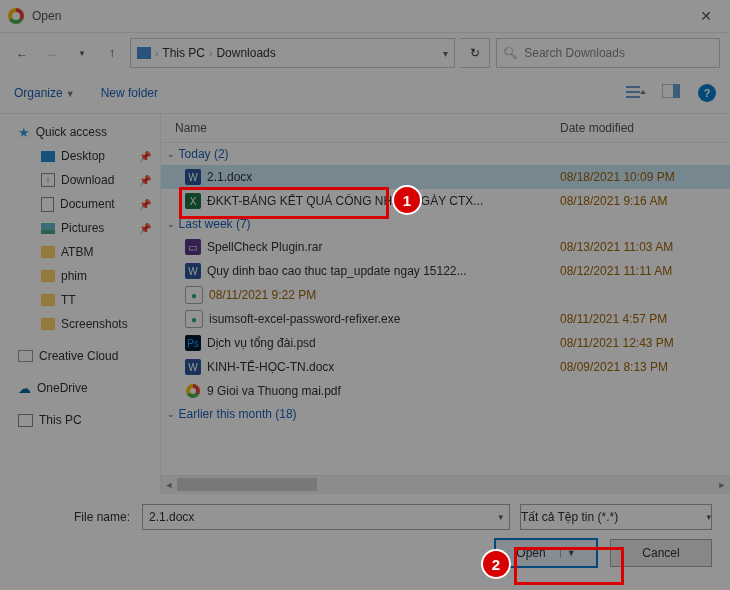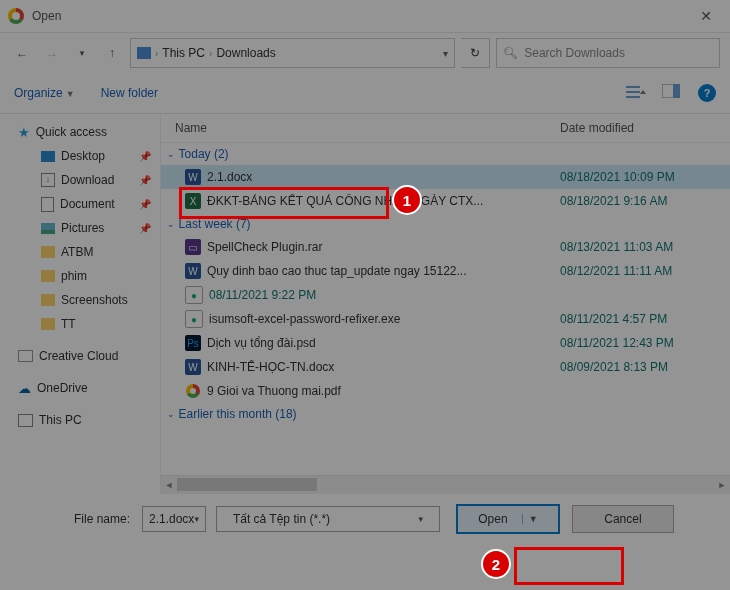--- a/index.html
+++ b/index.html
@@ -46,43 +46,43 @@
 
 .listpane{flex:1;display:flex;flex-direction:column;position:relative}
 .colhdr{height:28px;display:flex;align-items:center;border-bottom:1px solid #eee;color:#555;font-size:12px}
 .colhdr .c1{flex:1;padding-left:14px}
 .colhdr .c2{width:170px}
 .listbody{flex:1;overflow:hidden;padding-right:0}
 .group{color:#1a62b8;padding:4px 0 4px 6px;font-size:12px}
 .group .chev{font-size:9px;margin-right:4px;display:inline-block;transform:translateY(-1px)}
 .row{display:flex;align-items:center;height:24px;padding-left:24px}
 .row .fname{flex:1;white-space:nowrap;overflow:hidden;text-overflow:ellipsis;padding-right:8px}
-.row .fdate{width:170px;color:#0f766e}
+.row .fdate{width:170px;color:#a16207}
 .row .ficon{width:16px;height:16px;margin-right:6px;display:inline-flex;align-items:center;justify-content:center;font-size:10px;border-radius:2px}
 .ic-word{background:#2a5699;color:#fff}
 .ic-excel{background:#1e7145;color:#fff}
 .ic-rar{background:#5b3a8e;color:#fff}
 .ic-exe{background:#fff;border:1px solid #aaa;color:#2a8}
 .ic-psd{background:#001d34;color:#39f}
 .ic-pdf-chrome{width:14px;height:14px;border-radius:50%;background:conic-gradient(#ea4335 0 120deg,#4caf50 120deg 240deg,#fbbc05 240deg 360deg);position:relative}
 .ic-pdf-chrome::after{content:"";position:absolute;inset:4px;background:#fff;border-radius:50%}
 .row.selected{background:#cde8f6}
 .sel-frame{position:absolute;border:3px solid #d80000;pointer-events:none;z-index:60}
 .badge{position:absolute;width:26px;height:26px;border-radius:50%;background:#d80000;color:#fff;font-weight:bold;font-size:15px;display:flex;align-items:center;justify-content:center;border:2px solid #fff;z-index:61}
 .hscroll{height:18px;background:#f2f2f2;border-top:1px solid #e5e5e5;position:relative}
 .hscroll .thumb{position:absolute;left:16px;top:2px;height:13px;width:140px;background:#cfcfcf}
 .hscroll .arrow{position:absolute;top:0;width:16px;height:17px;display:flex;align-items:center;justify-content:center;color:#888;font-size:9px}
 .hscroll .arrow.l{left:0}
 .hscroll .arrow.r{right:0}
 
-.bottom{padding:10px 18px 0;display:flex;flex-direction:row;gap:16px}
+.bottom{padding:10px 18px 0;display:flex;flex-direction:column;gap:8px}
 .fn-row{display:flex;align-items:center;gap:10px}
 .fn-label{width:112px;text-align:right;padding-right:2px}
 .fn-input{flex:1;height:24px;border:1px solid #a7a7a7;padding:0 6px;display:flex;align-items:center;justify-content:space-between;background:#fff}
-.filter{width:190px;height:24px;border:1px solid #a7a7a7;padding:0 16px;display:flex;align-items:center;justify-content:space-between;background:#fff}
+.filter{width:190px;height:24px;border:1px solid #a7a7a7;padding:0 0;display:flex;align-items:center;justify-content:space-between;background:#fff}
 .btn-row{display:flex;justify-content:flex-end;gap:12px;align-items:center;position:relative}
 .btn{height:26px;min-width:88px;border:1px solid #a7a7a7;background:#e8e8e8;display:flex;align-items:center;justify-content:center;padding:0 6px}
 .btn.open{border:2px solid #0a7ed2;background:#e5f1fb}
 .caretd{font-size:9px;color:#555}
 svg{display:block}
 </style>
 </head>
 <body>
 
 <div class="dialog">
@@ -178,25 +178,25 @@
       <div class="side-item sub">
           <span class="folder"></span>
           <span>ATBM</span>
         </div>
       <div class="side-item sub">
           <span class="folder"></span>
           <span>phim</span>
         </div>
       <div class="side-item sub">
           <span class="folder"></span>
+          <span>TT</span>
+        </div>
+      <div class="side-item sub">
+          <span class="folder"></span>
           <span>Screenshots</span>
-        </div>
-      <div class="side-item sub">
-          <span class="folder"></span>
-          <span>TT</span>
         </div>
       <div style="height:8px"></div>
       <div class="side-item">
           <span class="cc-ic"></span>
           <span>Creative Cloud</span>
         </div>
       <div style="height:8px"></div>
       <div class="side-item">
           <span class="od-ic">☁</span>
           <span>OneDrive</span>

